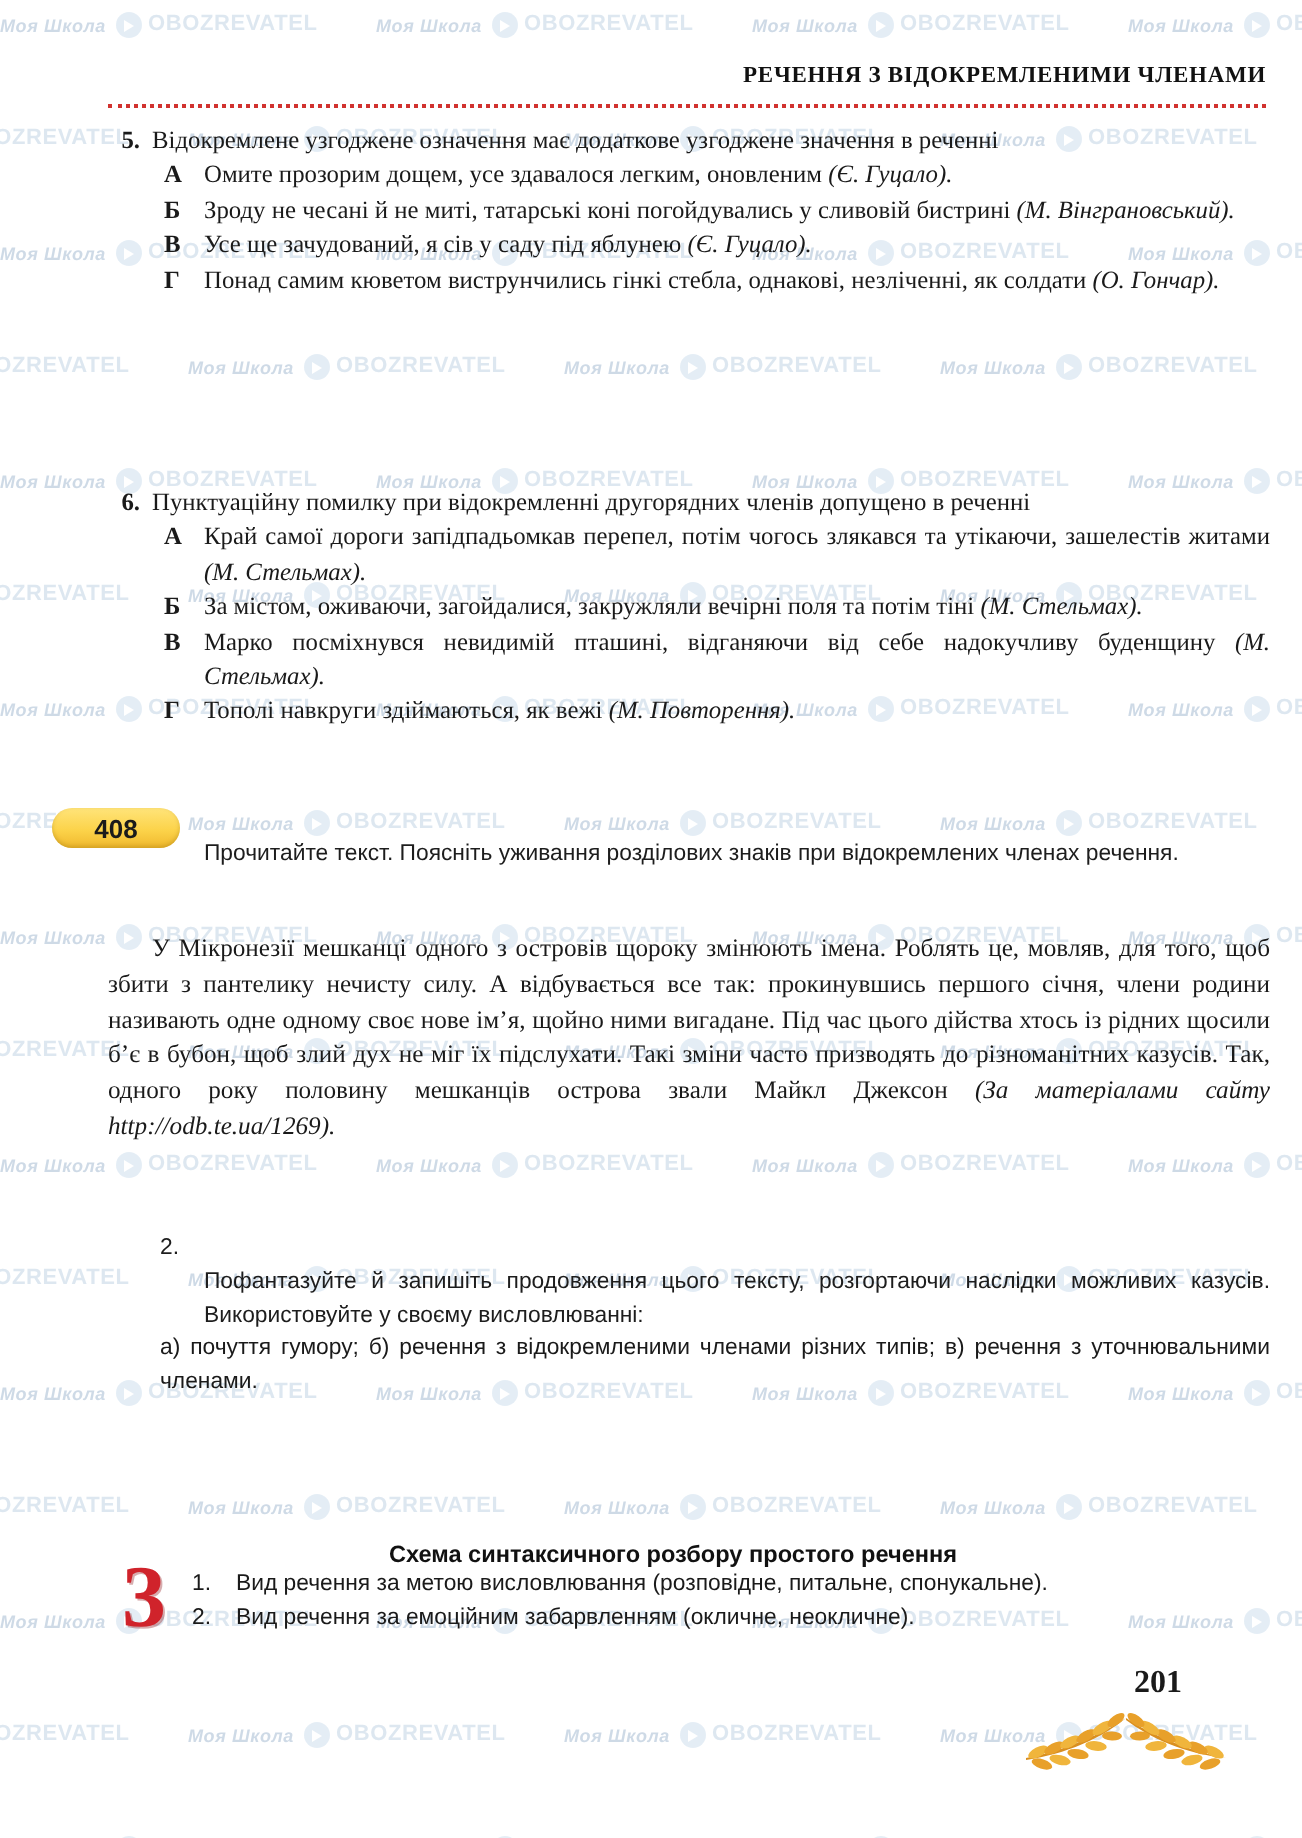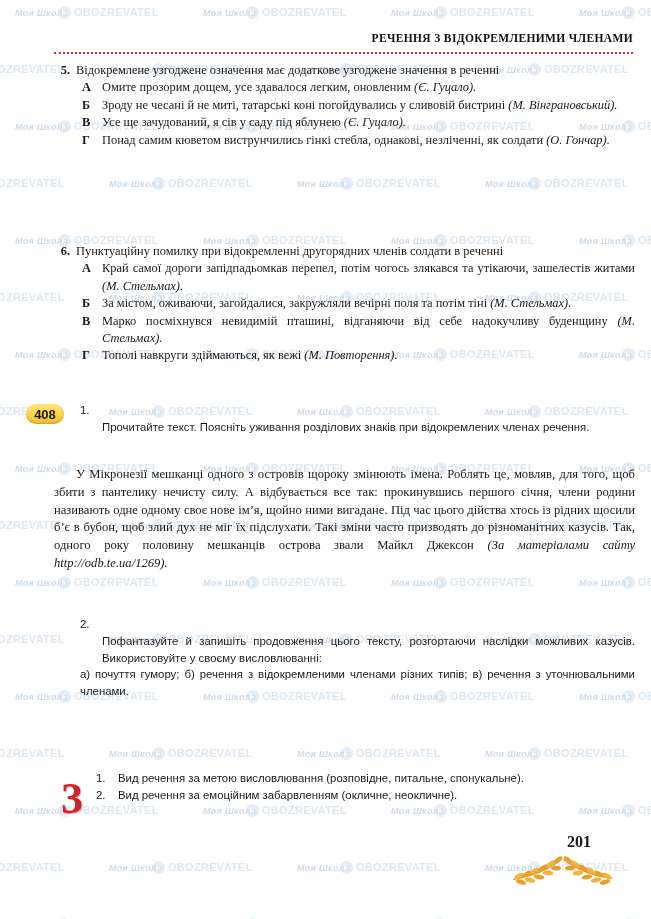--- a/index.html
+++ b/index.html
@@ -29,21 +29,20 @@
     white-space: nowrap;
     font-family: "Liberation Sans", sans-serif;
     font-weight: bold;
     letter-spacing: 0.3px;
     opacity: 0.5;
   }
   .wm-moya {
     color: #9fb6cf;
     font-style: italic;
     font-size: 9px;
-    margin-left: 15px;
   }
   .wm-oboz {
     color: #bcd0e2;
     font-size: 11px;
   }
   .wm-circle {
     position: absolute;
     width: 13px;
     height: 13px;
     border-radius: 50%;
@@ -137,21 +136,21 @@
   #exercise-408 {
     position: absolute;
     left: 26px;
     top: 402px;
     right: 16px;
   }
   .ex-badge {
     position: absolute;
     left: 0;
     top: 2px;
-    width: 38px;
+    width: 64px;
     height: 20px;
     border-radius: 11px;
     background: linear-gradient(180deg,#ffe47a 0%, #fcd34a 55%, #f0b92e 100%);
     box-shadow: inset 0 -1px 2px rgba(150,110,10,0.35);
     font-family: "Liberation Sans", sans-serif;
     font-weight: bold;
     font-size: 13px;
     color: #1b1b1b;
     display: flex;
     align-items: center;
@@ -497,21 +496,21 @@
     </div>
     <div class="q-opt">
       <span class="q-letter">Г</span>
       <span class="q-opt-text"><span>Понад самим кюветом виструнчились гінкі стебла, однакові, незлічен­ні, як солдати </span><span class="src">(О. Гончар).</span></span>
     </div>
   </div>
 
   <div class="q-block" id="question-6" style="top:243px;">
     <div class="q-stem">
       <span class="q-num">6.</span>
-      <span class="q-stem-text">Пунктуаційну помилку при відокремленні другорядних членів солдати в реченні</span>
+      <span class="q-stem-text">Пунктуаційну помилку при відокремленні другорядних членів допущено в реченні</span>
     </div>
     <div class="q-opt">
       <span class="q-letter">А</span>
       <span class="q-opt-text"><span>Край самої дороги запідпадьомкав перепел, потім чогось злякався та утікаючи, зашелестів житами </span><span class="src">(М. Стельмах).</span></span>
     </div>
     <div class="q-opt">
       <span class="q-letter">Б</span>
       <span class="q-opt-text"><span>За містом, оживаючи, загойдалися, закружляли вечірні поля та потім тіні </span><span class="src">(М. Стельмах).</span></span>
     </div>
     <div class="q-opt">
@@ -538,20 +537,21 @@
     <div class="task-row">
       <span class="task-num">2.</span>
       <span class="task-text">Пофантазуйте й запишіть продовження цього тексту, розгортаючи наслідки можливих казусів. Використовуйте у своєму висловлюванні:</span>
     </div>
     <div class="sub-list">а) почуття гумору; б) речення з відокремленими членами різних типів; в) речення з уточнювальними членами.</div>
   </div>
 
 
   <div id="scheme-block">
     <div class="scheme-badge">3</div>
+    <div class="scheme-title">Схема синтаксичного розбору простого речення</div>
     <div class="scheme-item">
       <span class="n">1.</span>
       <span class="t">Вид речення за метою висловлювання (розповідне, питальне, спонукальне).</span>
     </div>
     <div class="scheme-item">
       <span class="n">2.</span>
       <span class="t">Вид речення за емоційним забарвленням (окличне, неокличне).</span>
     </div>
   </div>
 

